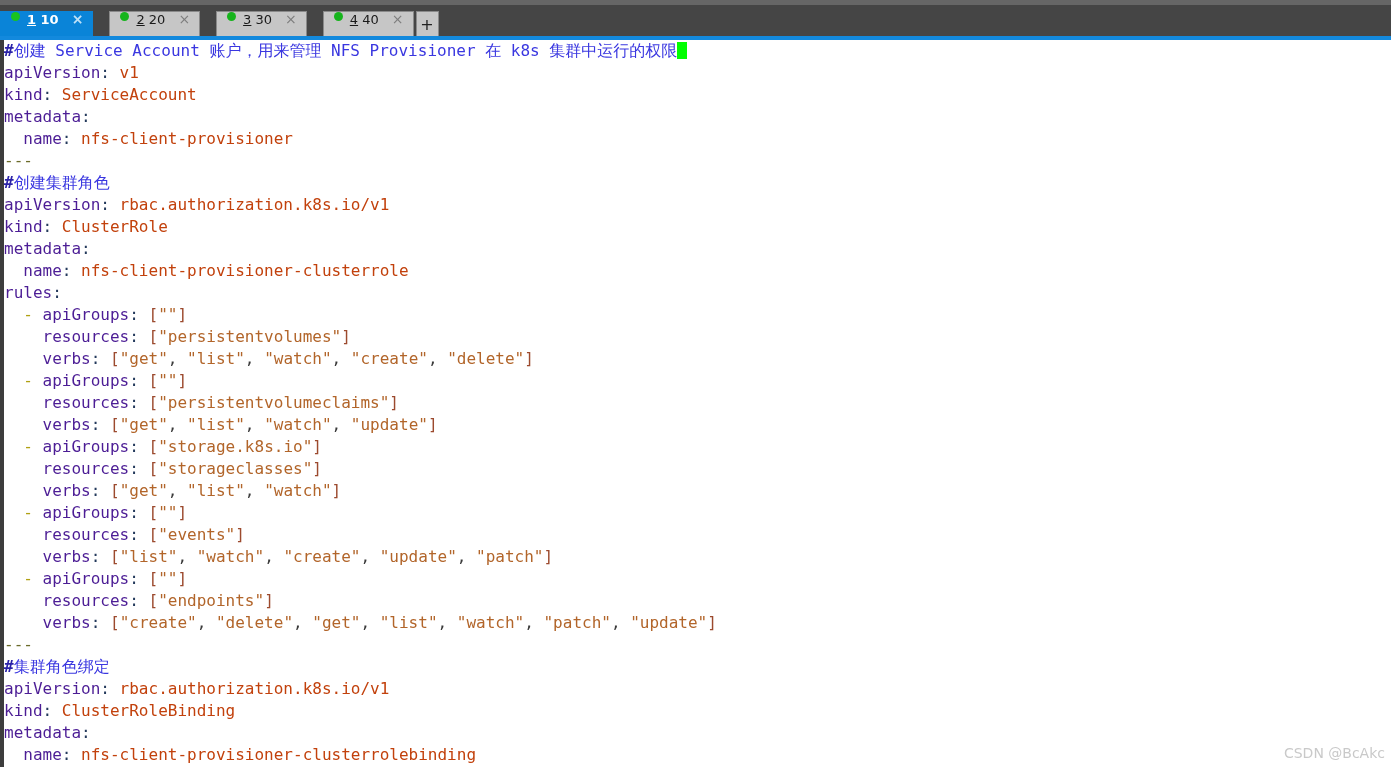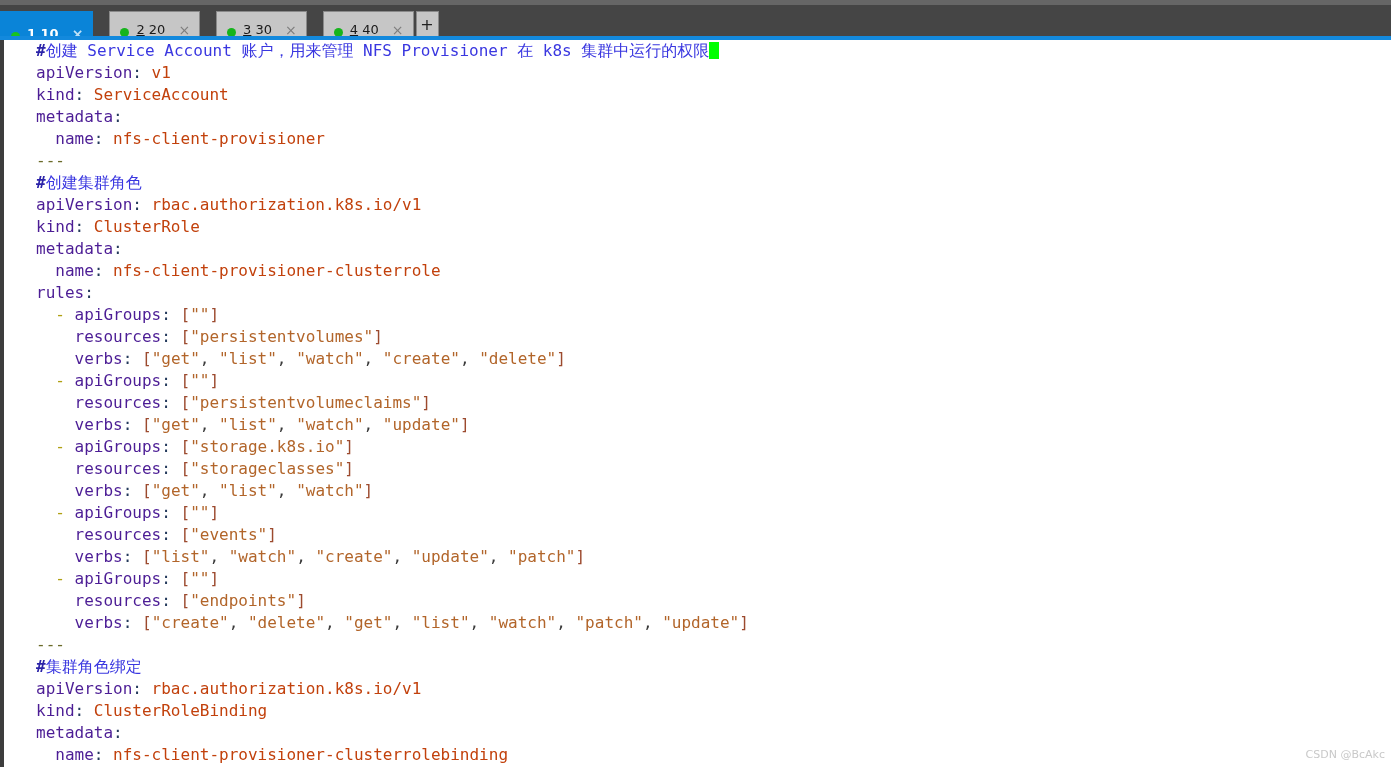--- a/index.html
+++ b/index.html
@@ -16,21 +16,21 @@
     position:absolute; top:0; left:0; width:1391px; height:36px;
     background:#454545;
     border-top:5px solid #666666;
   }
   .tabstrip {
     position:absolute; top:5px; left:0; height:31px;
     display:flex; align-items:stretch;
   }
   .tab {
     position:relative;
-    display:flex; align-items:flex-end;
+    display:flex; align-items:flex-start;
     height:26px; margin-top:1px;
     padding:0 6px 0 10px;
     border:1px solid #8a8a8a;
     border-bottom:none;
     font-family:"DejaVu Sans", sans-serif;
     font-size:13px;
     color:#1a1a1a;
     background:#c6c6c6;
     min-width:88px;
     cursor:default;
@@ -90,21 +90,21 @@
     position:absolute; top:0; left:0; width:4px; height:727px;
     background:#3d3d3d;
   }
   .lines {
     position:absolute; top:0; left:4px;
     font-family:"DejaVu Sans Mono", monospace;
     font-size:16px;
     line-height:22px;
     white-space:pre;
   }
-  .ln { height:22px;padding-left:32px; }
+  .ln { height:22px; }
 
   
   .c-key      { color:#4c1d95; }        
   .c-punct    { color:#23395b; }        
   .c-val      { color:#c2410c; }        
   .c-str      { color:#b2652a; }        
   .c-brk      { color:#9c4a2e; }        
   .c-comma    { color:#3a3a3a; }
   .c-dash     { color:#b0a012; }        
   .c-sep      { color:#6b6b2a; }        
@@ -114,21 +114,21 @@
     display:inline-block;
     width:10px; height:17px;
     background:#00ff00;
     vertical-align:-3px;
   }
 
   
   .watermark {
     position:absolute; right:6px; bottom:6px;
     font-family:"DejaVu Sans", sans-serif;
-    font-size:11px;
+    font-size:14px;
     color:#c9c9c9;
     user-select:none;
   }
 </style>
 </head>
 <body>
 
 <div id="app">
 
   <div class="tabbar-outer">

